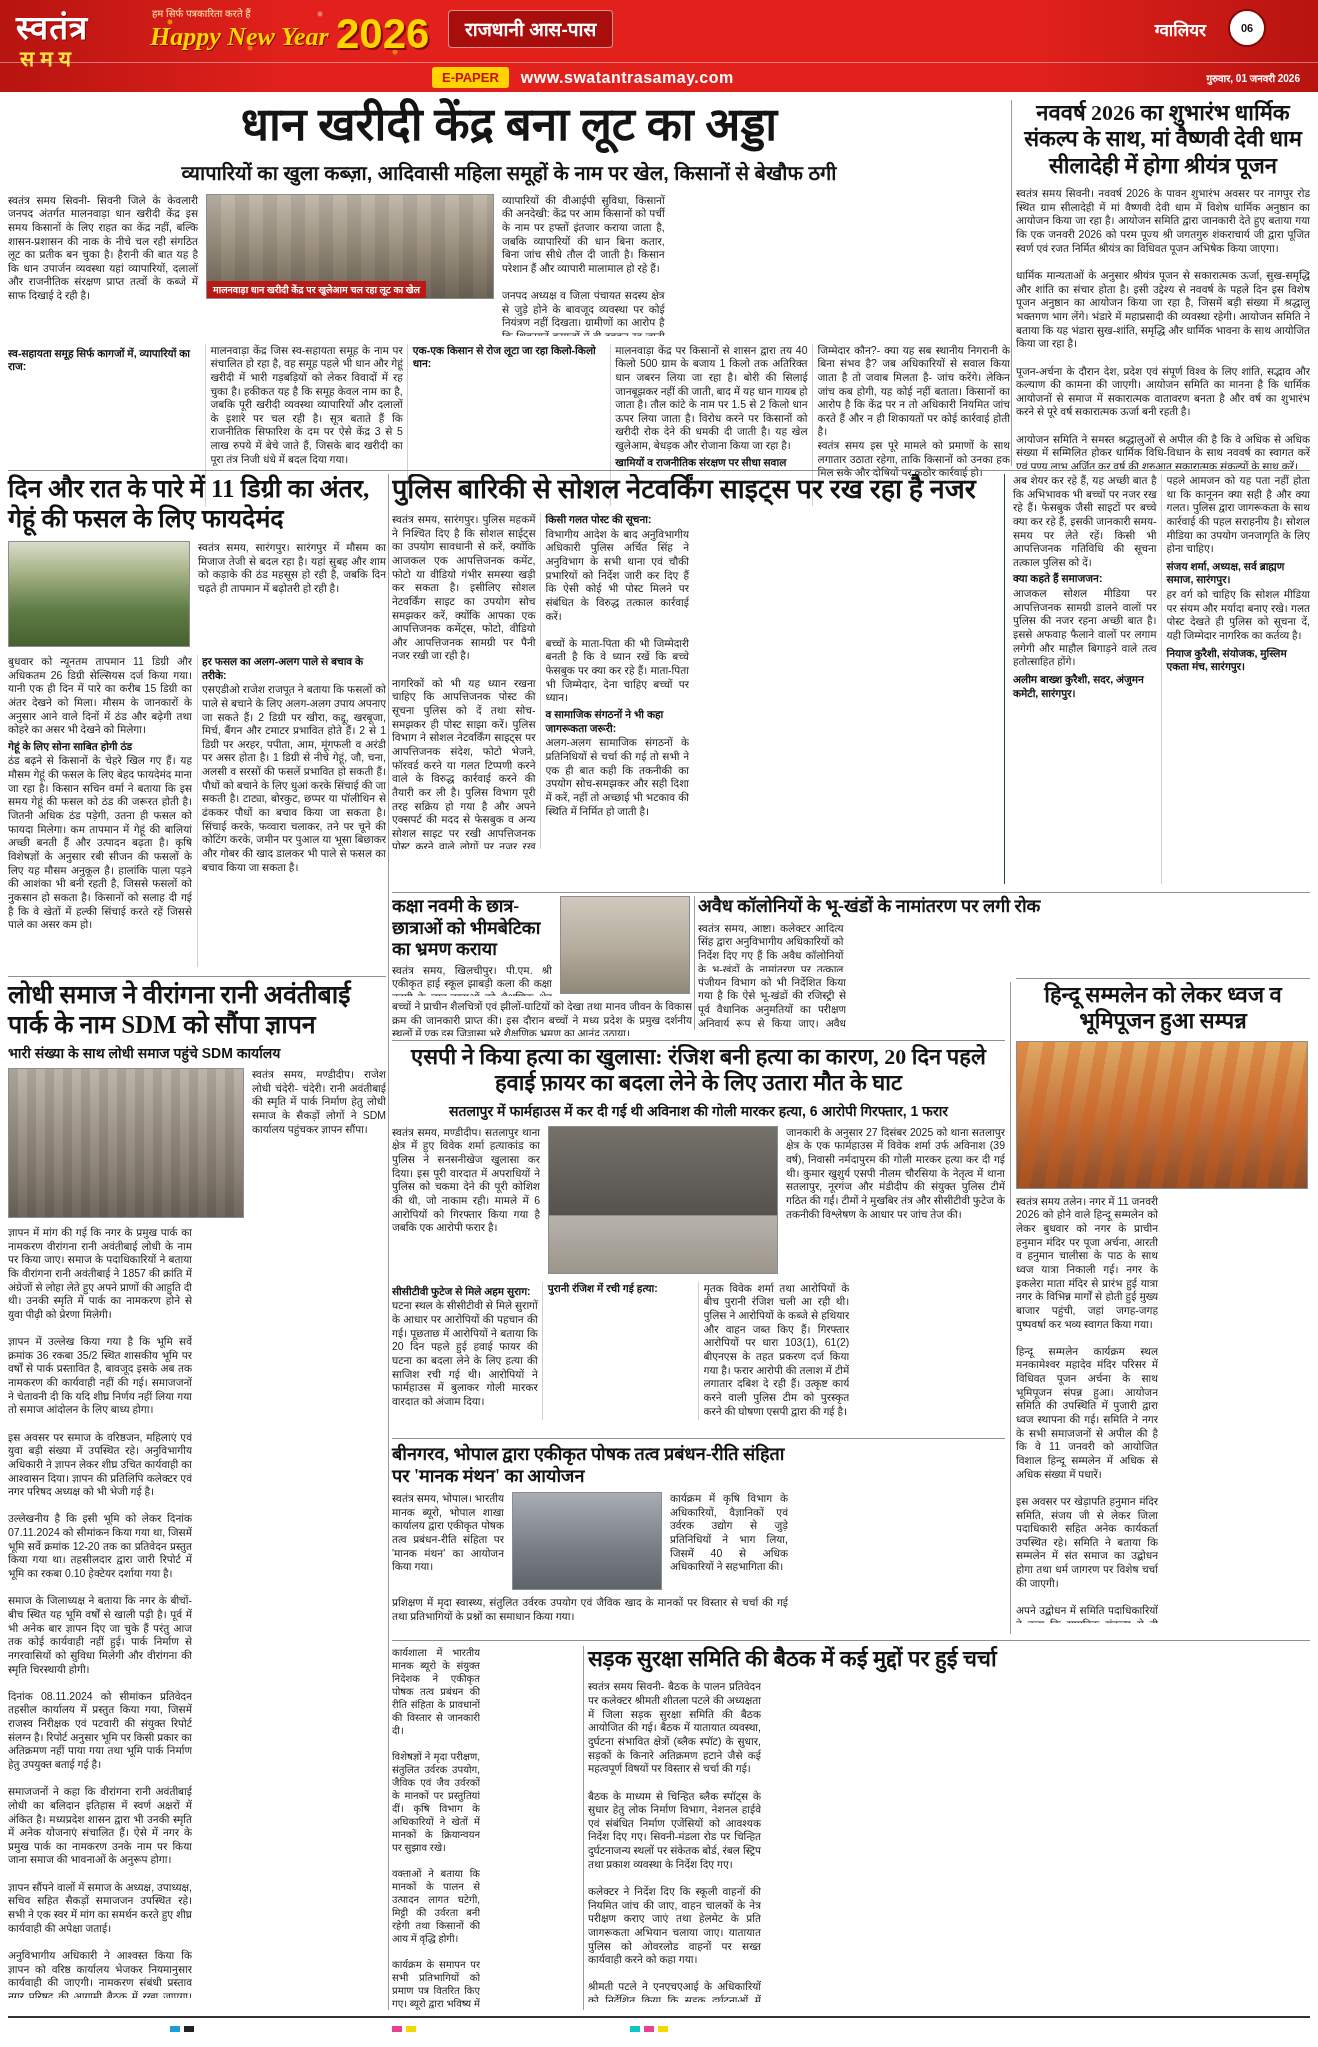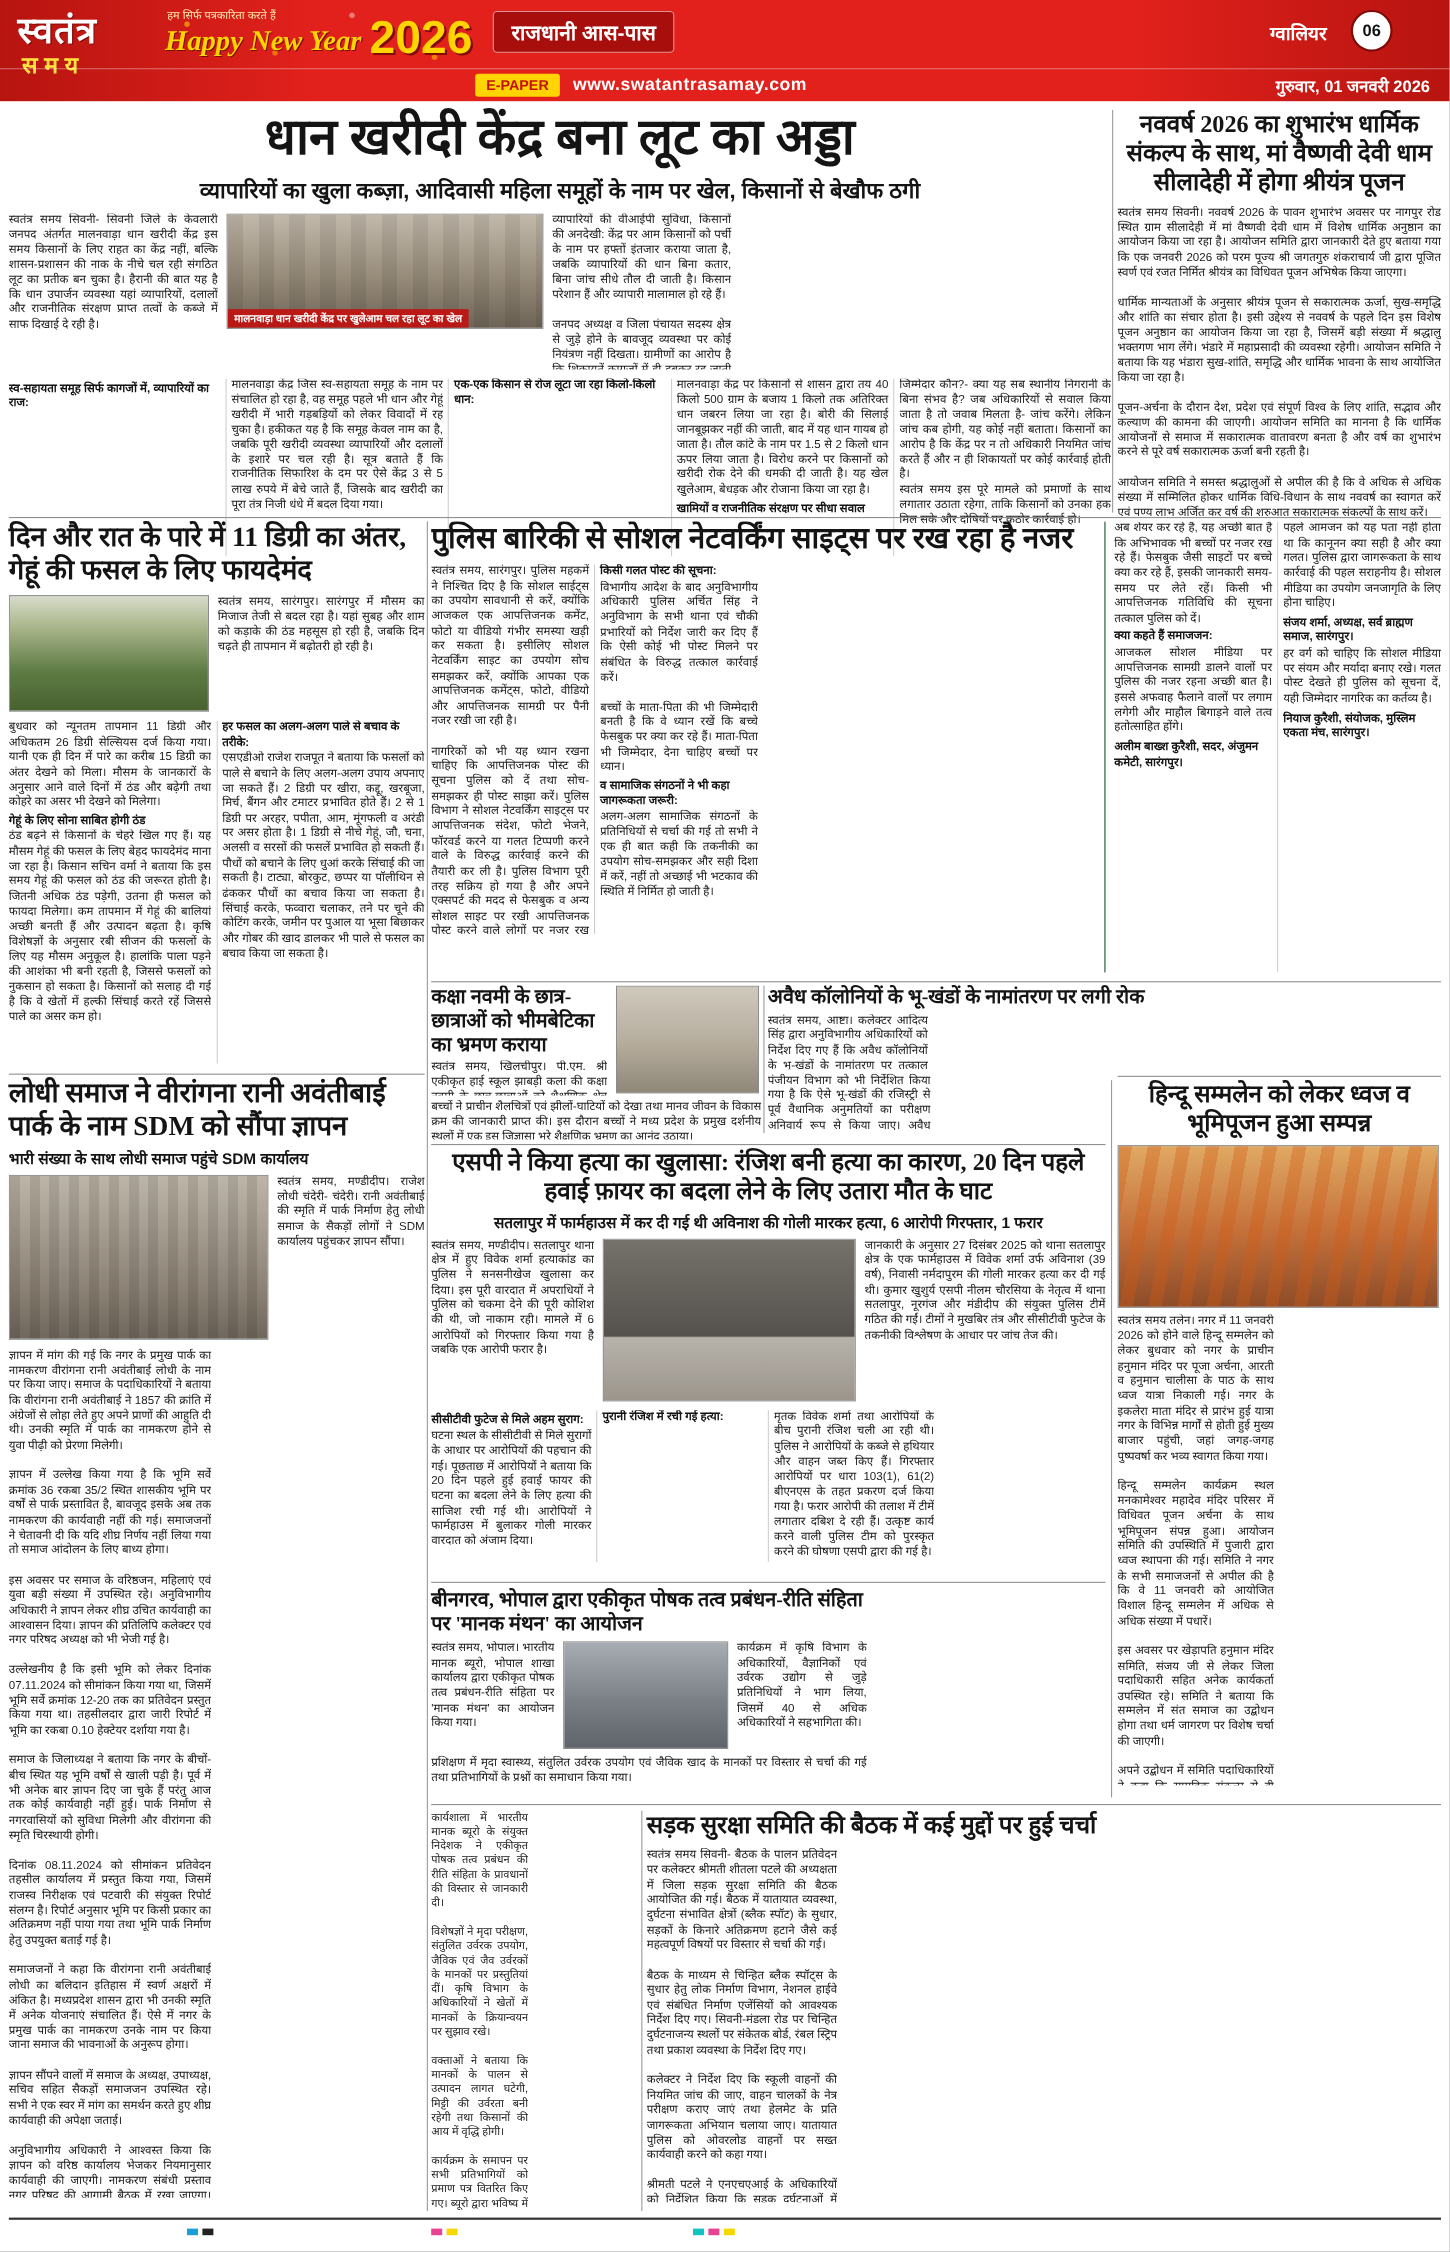--- a/index.html
+++ b/index.html
@@ -21,28 +21,28 @@
   .logo-l2{position:absolute;left:20px;top:44px;font-size:21px;font-weight:700;color:#ffe23d;letter-spacing:6px}
   .mast-tagline{position:absolute;left:152px;top:6px;font-size:10px;color:#ffe9a8}
   .mast-greet{position:absolute;left:150px;top:22px;font-size:26px;font-style:italic;font-weight:700;
               color:#ffd400;font-family:"Liberation Serif",serif;text-shadow:1px 1px 0 #7e0b08}
   .mast-year{position:absolute;left:336px;top:10px;font-size:42px;font-weight:900;color:#ffd400;
              text-shadow:2px 2px 0 #7e0b08}
   .section-box{position:absolute;left:448px;top:10px;background:#a80f0c;border:1px solid rgba(255,255,255,.55);
                border-radius:4px;color:#fff;font-size:19px;font-weight:800;padding:5px 16px}
   .mast-edition{position:absolute;right:112px;top:18px;font-size:17px;font-weight:800;color:#fff}
   .page-badge{position:absolute;right:52px;top:9px;width:38px;height:38px;border-radius:50%;
-              background:#fff;border:2px solid #7e0b08;color:#111;font-size:15px;font-weight:900;
+              background:#fff;border:2px solid #7e0b08;color:#111;font-size:11px;font-weight:900;
               display:flex;align-items:center;justify-content:center}
   .mast-strip{position:absolute;left:0;bottom:0;width:1318px;height:30px;display:flex;align-items:center;
               border-top:1px solid rgba(255,255,255,.4);padding-left:432px}
   .epaper-badge{background:#ffd400;color:#c40f0b;font-size:13px;font-weight:900;padding:3px 10px;
                 border-radius:3px;margin-right:12px}
   .mast-site{color:#fff;font-size:16px;font-weight:700;letter-spacing:.5px}
-  .mast-date{margin-left:auto;padding-right:18px;color:#fff;font-size:15px;font-weight:700}
+  .mast-date{margin-left:auto;padding-right:18px;color:#fff;font-size:10px;font-weight:700}
 
   
   .h-xxl{font-size:46px;font-weight:900;line-height:1.1;text-align:center;font-family:"Liberation Serif",serif}
   .h-xl {font-size:27px;font-weight:900;line-height:1.15;font-family:"Liberation Serif",serif}
   .h-lg {font-size:25px;font-weight:900;line-height:1.18;font-family:"Liberation Serif",serif}
   .h-md {font-size:22px;font-weight:900;line-height:1.2;font-family:"Liberation Serif",serif}
   .h-sm {font-size:18px;font-weight:900;line-height:1.2;font-family:"Liberation Serif",serif}
   .subhead-xl{font-size:20px;font-weight:800;text-align:center;margin-top:8px}
   .subhead{font-size:14px;font-weight:800}
   .paras{white-space:pre-line;text-align:justify;font-size:10.5px;line-height:1.3;color:#1a1a1a;overflow:hidden}

